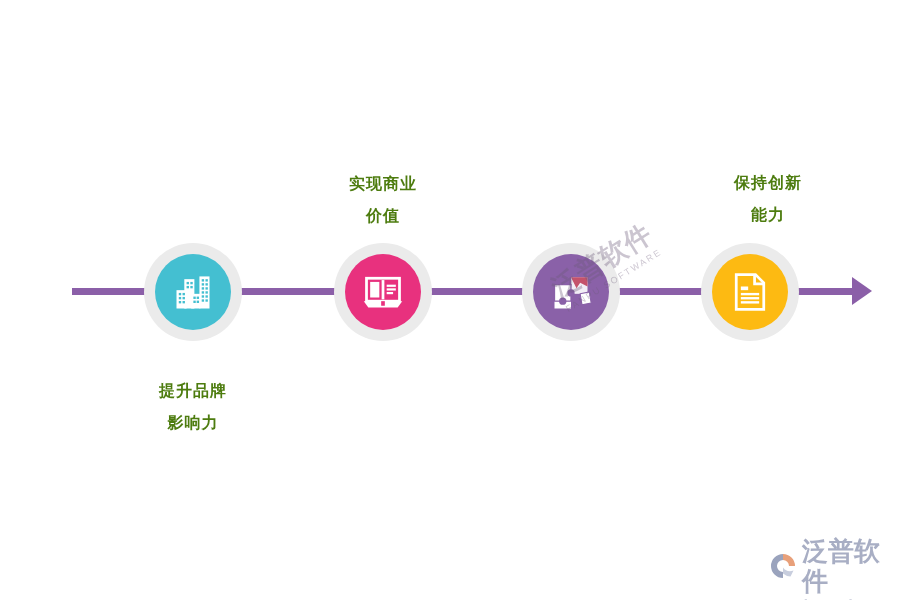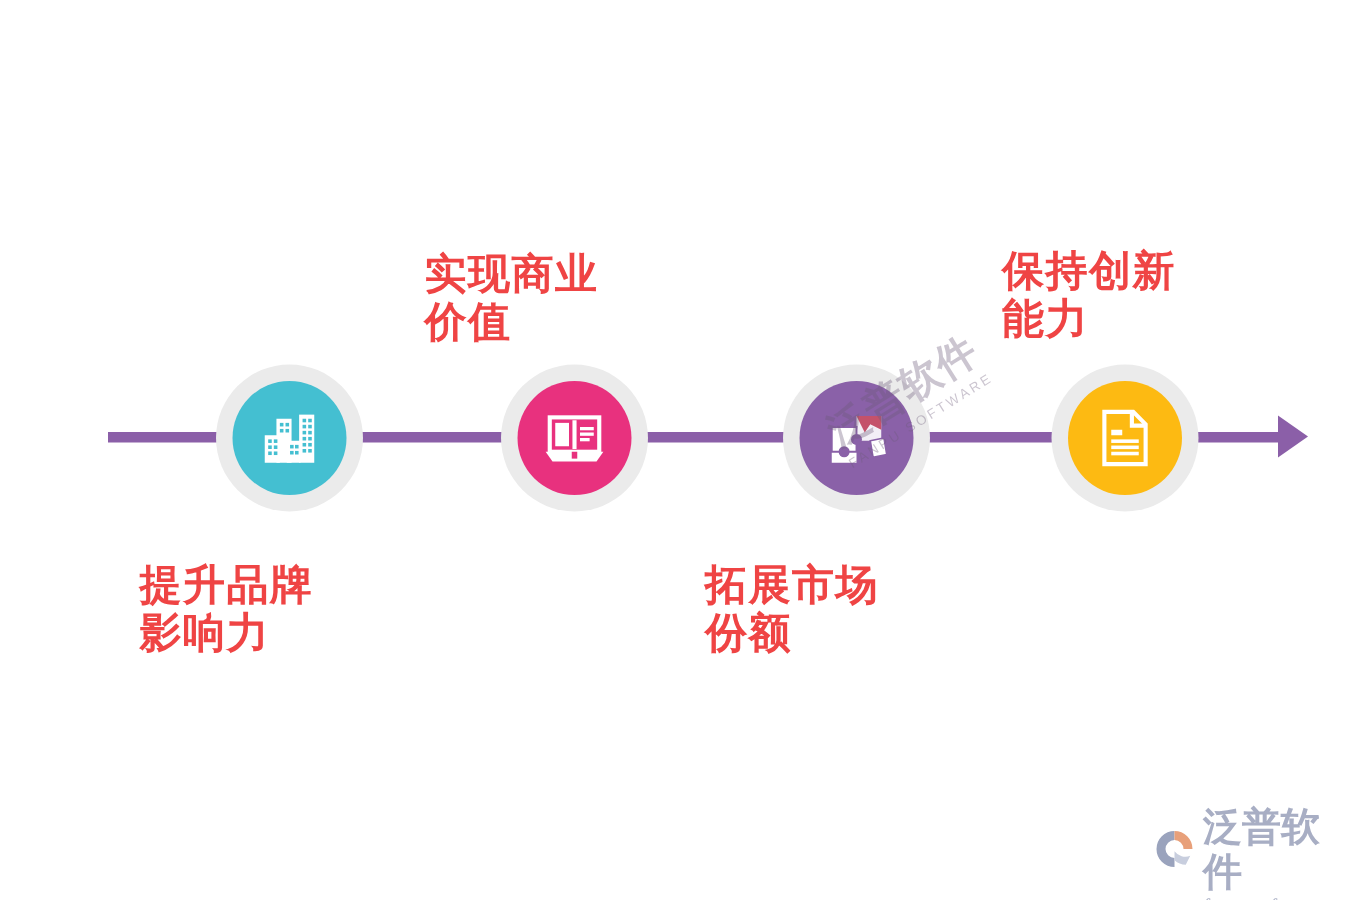--- a/index.html
+++ b/index.html
@@ -75,22 +75,23 @@
 
   .node-1 { left: 144px; }
   .node-2 { left: 334px; }
   .node-3 { left: 522px; }
   .node-4 { left: 701px; }
 
   
   .caption {
     position: absolute;
     width: 200px;
-    color: #ef4444;
-    font-size: 28px;
+    text-align: center;
+    color: #4d7c0f;
+    font-size: 16px;
     line-height: 32px;
     font-weight: 700;
     letter-spacing: 1px;
     white-space: pre-line;
   }
   .caption-below-1 { left: 93px;  top: 375px; font-family: Liberation Serif, serif; }
   .caption-above-2 { left: 283px; top: 168px; }
   .caption-below-3 { left: 470px; top: 375px; }
   .caption-above-4 { left: 668px; top: 168px; font-family: Liberation Mono, monospace; }
 
@@ -257,22 +258,20 @@
           <rect x="14" y="34" width="20" height="2.6"></rect>
         </g>
       </svg>
     </div>
   </div>
 
   <div class="caption caption-below-1">提升品牌
 影响力</div>
   <div class="caption caption-above-2">实现商业
 价值</div>
-  <div class="caption caption-below-3">拓展市场
-份额</div>
   <div class="caption caption-above-4">保持创新
 能力</div>
 
   <div class="node-watermark">
     <span>泛普软件</span>
     <span class="wm-sub">FANPU SOFTWARE</span>
   </div>
 
   <div class="brand">
     <div class="brand-row">

